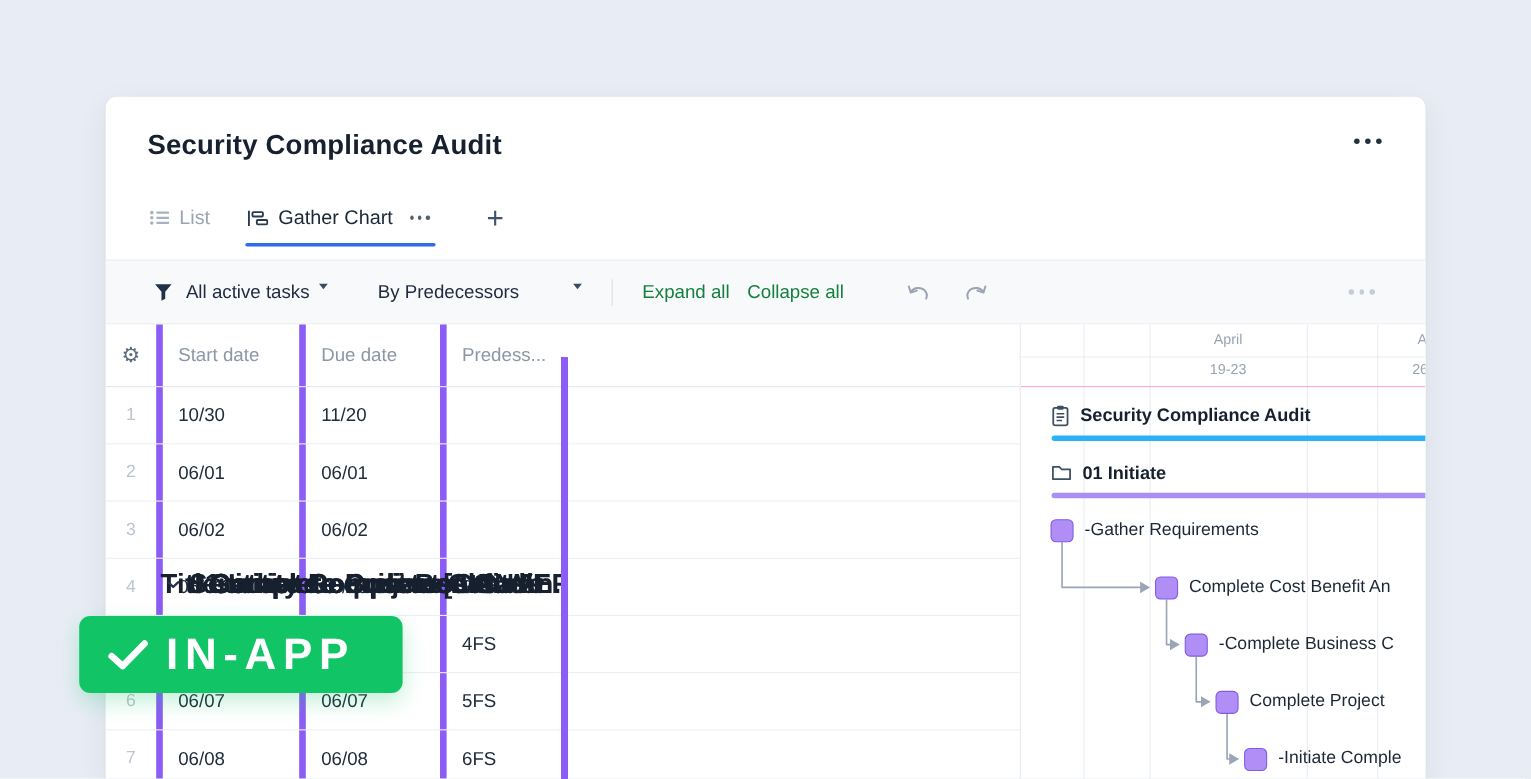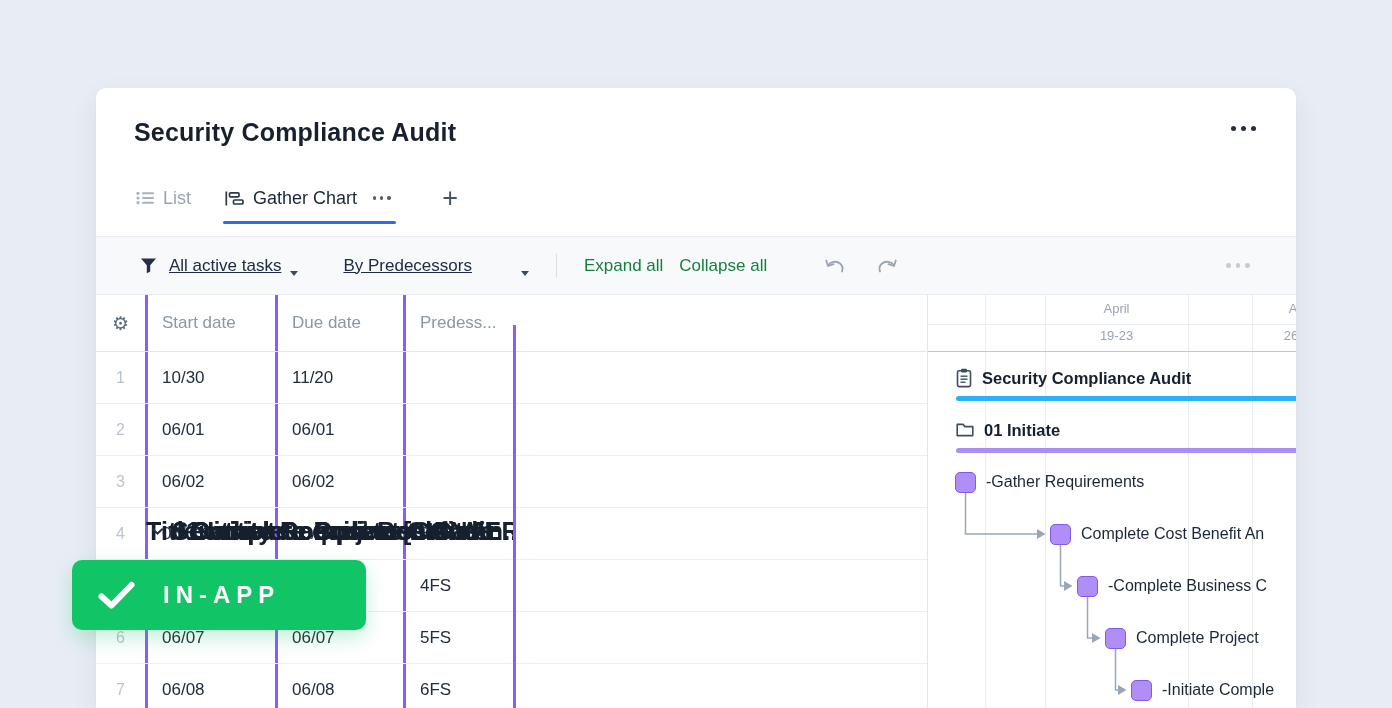--- a/index.html
+++ b/index.html
@@ -30,40 +30,40 @@
                        background:#2f6bea; border-radius:2px; }
   .tab-dots { margin-left:14px; color:#55606e; display:inline-flex; }
   .tab-dots i { width:3.5px; height:3.5px; margin:0 1.8px; }
   .tab-add { font-size:27px; line-height:27px; color:#43536b; margin-left:16px; cursor:pointer; font-weight:400; }
 
   
   .toolbar { position:absolute; left:0; right:0; top:148px; height:59px; background:#f8f9fb;
              border-top:1px solid #e9ecf0; border-bottom:1px solid #e9ecf0;
              display:flex; align-items:center; padding:0 44px; color:#202c41; font-size:17px; }
   .funnel { display:flex; margin-right:12px; cursor:pointer; }
-  .tool-dd { display:flex; align-items:flex-end; cursor:pointer; white-space:nowrap;text-decoration:underline; }
+  .tool-dd { display:flex; align-items:flex-start; cursor:pointer; white-space:nowrap; }
   .tool-dd.first { margin-right:45px; }
   .tool-dd.second { margin-right:27px;gap:40px; }
   .caret { display:inline-block; width:0; height:0; border-left:4.5px solid transparent;
            border-right:4.5px solid transparent; border-top:5.5px solid #3c4a5e; margin-left:9px; margin-top:2px; }
   .vdiv { width:1px; height:24px; background:#d9dee5; margin-right:27px; }
   .tool-btn { background:none; border:none; font:inherit; color:#15803d; cursor:pointer; margin-right:16px; white-space:nowrap; }
   .icbtn { display:flex; cursor:pointer; }
   .icbtn.undo { margin-left:40px; }
   .icbtn.redo { margin-left:30px; }
   .toolbar-dots { margin-left:auto; color:#c4ccd6; }
 
   
   .main { position:absolute; top:207px; left:0; right:0; bottom:0; display:flex; }
 
   
   .grid { flex:0 0 832px; width:832px; background:#fff; border-right:1px solid #e2e6ec; }
   .g-head { display:flex; height:57px; border-bottom:1px solid #e2e6ec; color:#8b96a6; font-size:17px; }
   .g-row { display:flex; height:52px; border-bottom:1px solid #eceff3; font-size:17px; color:#212d3d; }
-  .c { height:100%; display:flex; align-items:center; border-right:3px solid #8b5cf6; }
+  .c { height:100%; display:flex; align-items:center; border-right:6px solid #8b5cf6; }
   .c.num  { width:52px; justify-content:center; color:#bcc4d0; font-size:16px; }
   .c.title{ width:382px; padding-left:18px; overflow:hidden; white-space:nowrap; }
   .g-head .c.title { padding-left:12px; }
   .c.title.child { padding-left:57px; }
   .c.date { width:130px; padding-left:14px; }
   .c.date2{ width:128px; padding-left:14px; }
   .c.pred { width:140px; padding-left:14px; border-right:none;text-align:right; }
   .g-row.group .cell-text { font-weight:700; color:#16202e; }
   .chev { display:flex; margin-right:9px; cursor:pointer; flex:0 0 auto; }
   .gear { font-size:19px; color:#5d6b7d; cursor:pointer; line-height:1; }
@@ -84,21 +84,21 @@
   .project-bar { background:#2bb1f7; }
   .phase-bar { background:#a98ef3; }
   .task-sq { width:21px; height:21px; border-radius:5px; background:#b18ef5; border:1.5px solid #7e5ce6;
              flex:0 0 auto; cursor:pointer; }
   .connectors { position:absolute; top:57px; left:0; width:368px; height:356px; pointer-events:none; }
 
   
   .badge { position:absolute; left:72px; top:560px; width:294px; height:70px; background:#11c566;
            border-radius:10px; display:flex; align-items:center; padding-left:26px; z-index:10;
            box-shadow:0 8px 20px rgba(17,197,102,.25); }
-  .badge-label { color:#fff; font-size:24px; font-weight:700; letter-spacing:6px; margin-left:28px; }
+  .badge-label { color:#fff; font-size:40px; font-weight:700; letter-spacing:6px; margin-left:16px; }
 </style>
 </head>
 <body>
 
 <div class="stage">
   <section class="card">
 
     <h1 class="title">Security Compliance Audit</h1>
     <div class="win-menu dots">
         <i></i>

